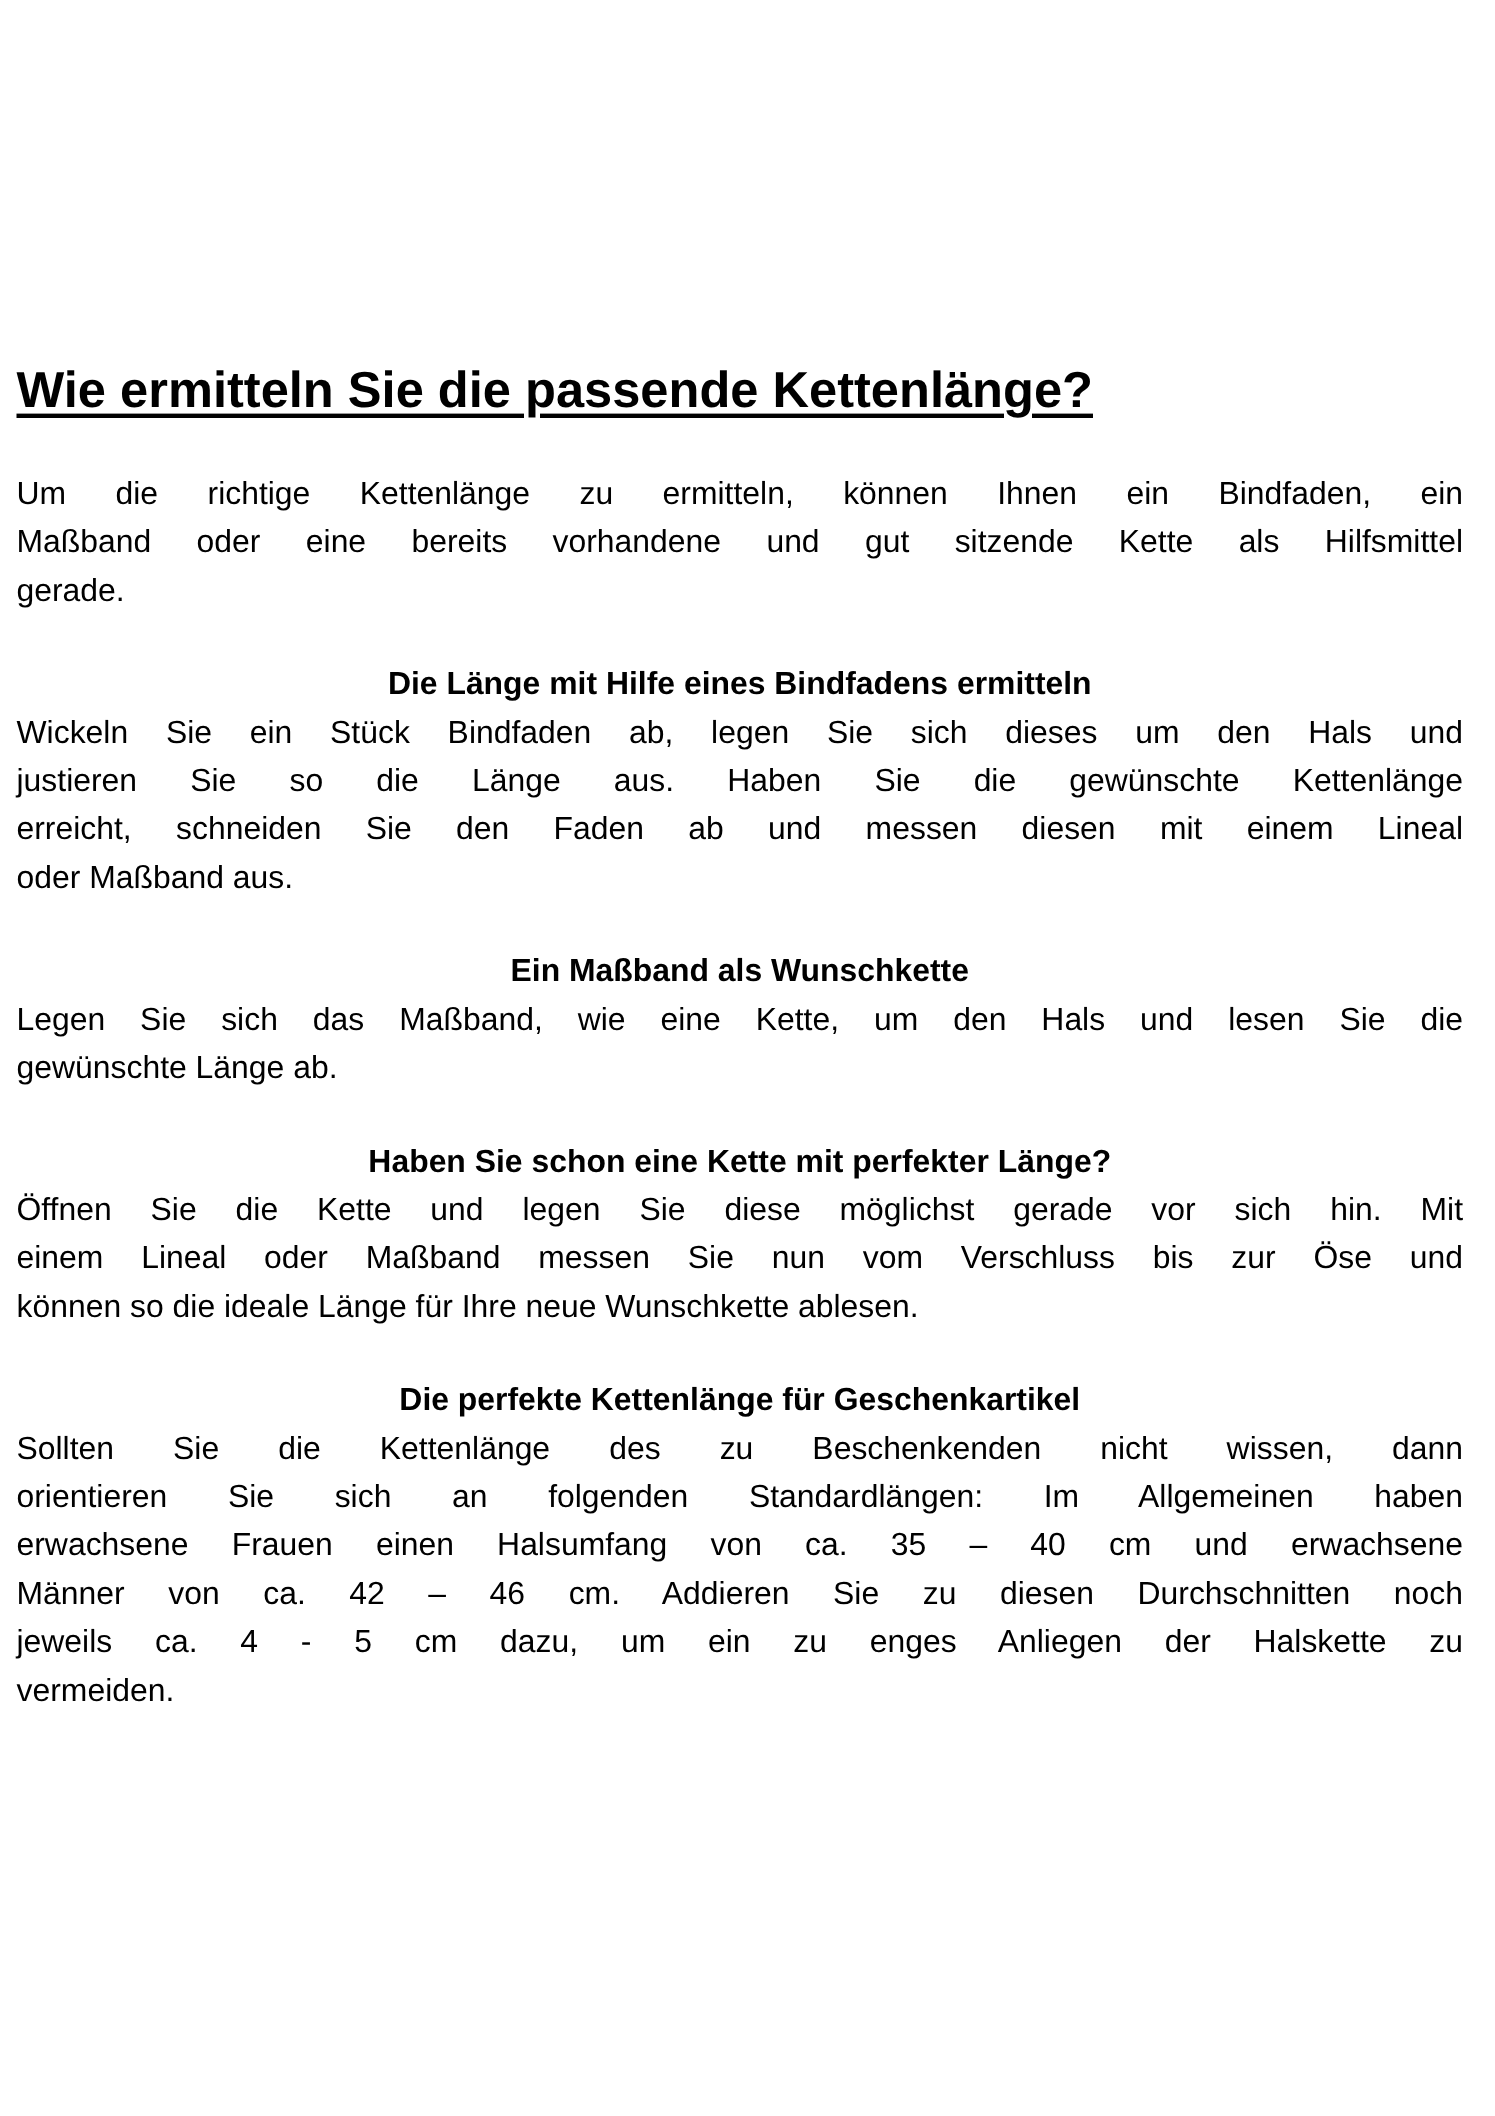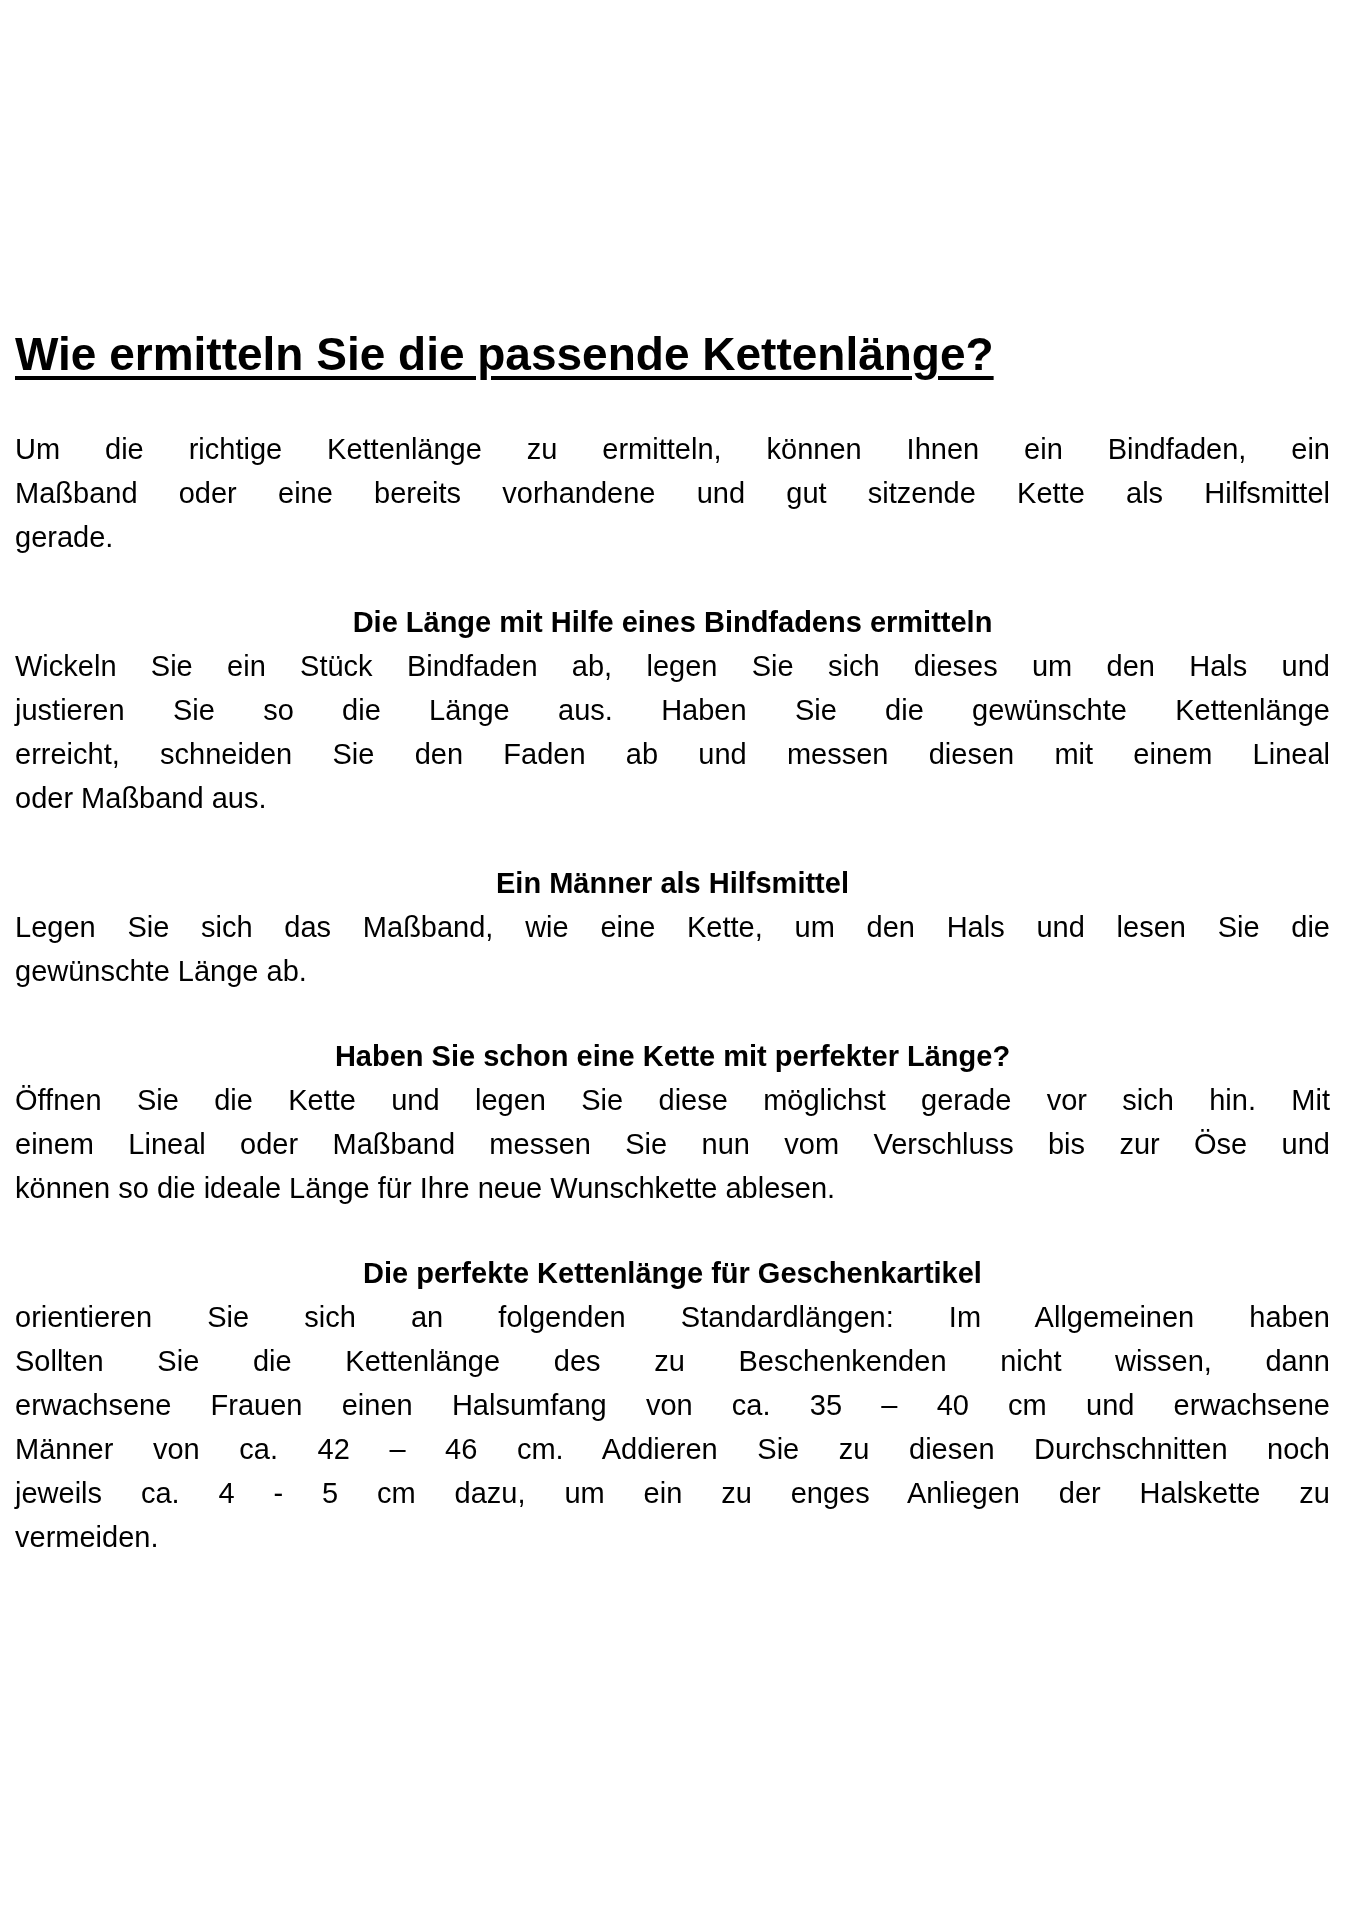--- a/index.html
+++ b/index.html
@@ -77,41 +77,41 @@
       <h2 class="section-heading">Die Länge mit Hilfe eines Bindfadens ermitteln</h2>
       <div class="para">
         <div class="line">Wickeln Sie ein Stück Bindfaden ab, legen Sie sich dieses um den Hals und</div>
         <div class="line">justieren Sie so die Länge aus. Haben Sie die gewünschte Kettenlänge</div>
         <div class="line">erreicht, schneiden Sie den Faden ab und messen diesen mit einem Lineal</div>
         <div class="line last">oder Maßband aus.</div>
       </div>
     </div>
 
     <div class="section">
-      <h2 class="section-heading">Ein Männer als Hilfsmittel</h2>
+      <h2 class="section-heading">Ein Maßband als Wunschkette</h2>
       <div class="para">
         <div class="line">Legen Sie sich das Maßband, wie eine Kette, um den Hals und lesen Sie die</div>
         <div class="line last">gewünschte Länge ab.</div>
       </div>
     </div>
 
     <div class="section">
       <h2 class="section-heading">Haben Sie schon eine Kette mit perfekter Länge?</h2>
       <div class="para">
         <div class="line">Öffnen Sie die Kette und legen Sie diese möglichst gerade vor sich hin. Mit</div>
         <div class="line">einem Lineal oder Maßband messen Sie nun vom Verschluss bis zur Öse und</div>
         <div class="line last">können so die ideale Länge für Ihre neue Wunschkette ablesen.</div>
       </div>
     </div>
 
     <div class="section">
       <h2 class="section-heading">Die perfekte Kettenlänge für Geschenkartikel</h2>
       <div class="para">
+        <div class="line">Sollten Sie die Kettenlänge des zu Beschenkenden nicht wissen, dann</div>
         <div class="line">orientieren Sie sich an folgenden Standardlängen: Im Allgemeinen haben</div>
-        <div class="line">Sollten Sie die Kettenlänge des zu Beschenkenden nicht wissen, dann</div>
         <div class="line">erwachsene Frauen einen Halsumfang von ca. 35 – 40 cm und erwachsene</div>
         <div class="line">Männer von ca. 42 – 46 cm. Addieren Sie zu diesen Durchschnitten noch</div>
         <div class="line">jeweils ca. 4 - 5 cm dazu, um ein zu enges Anliegen der Halskette zu</div>
         <div class="line last">vermeiden.</div>
       </div>
     </div>
 
   </div>
 </div>
 

